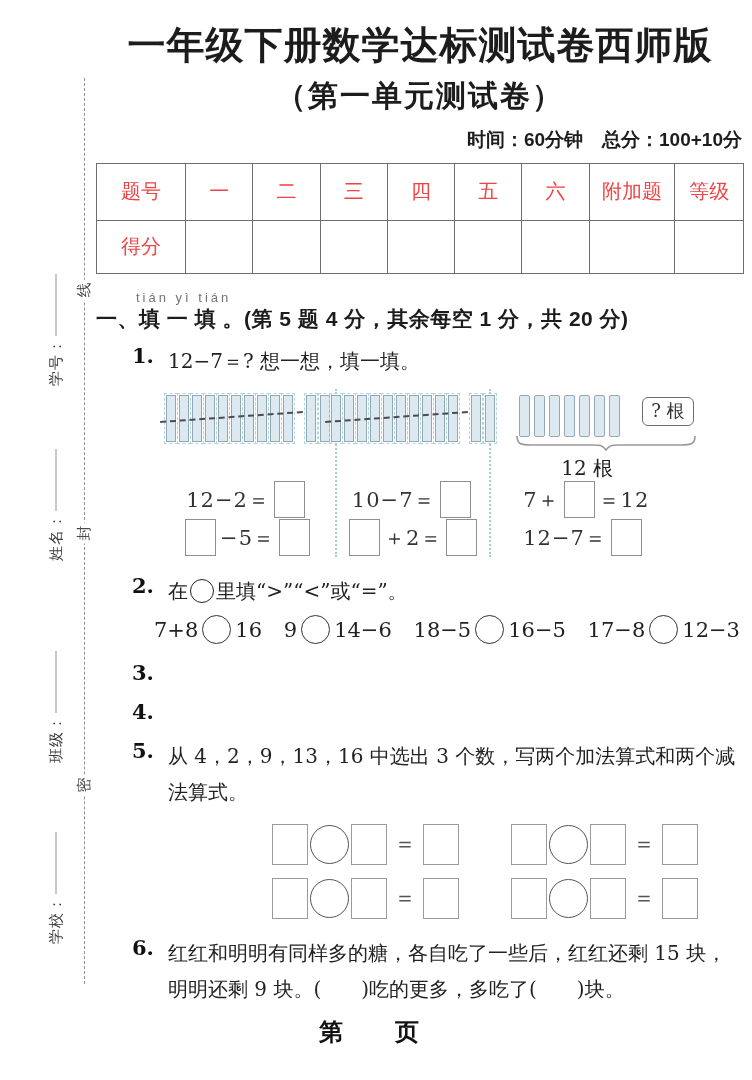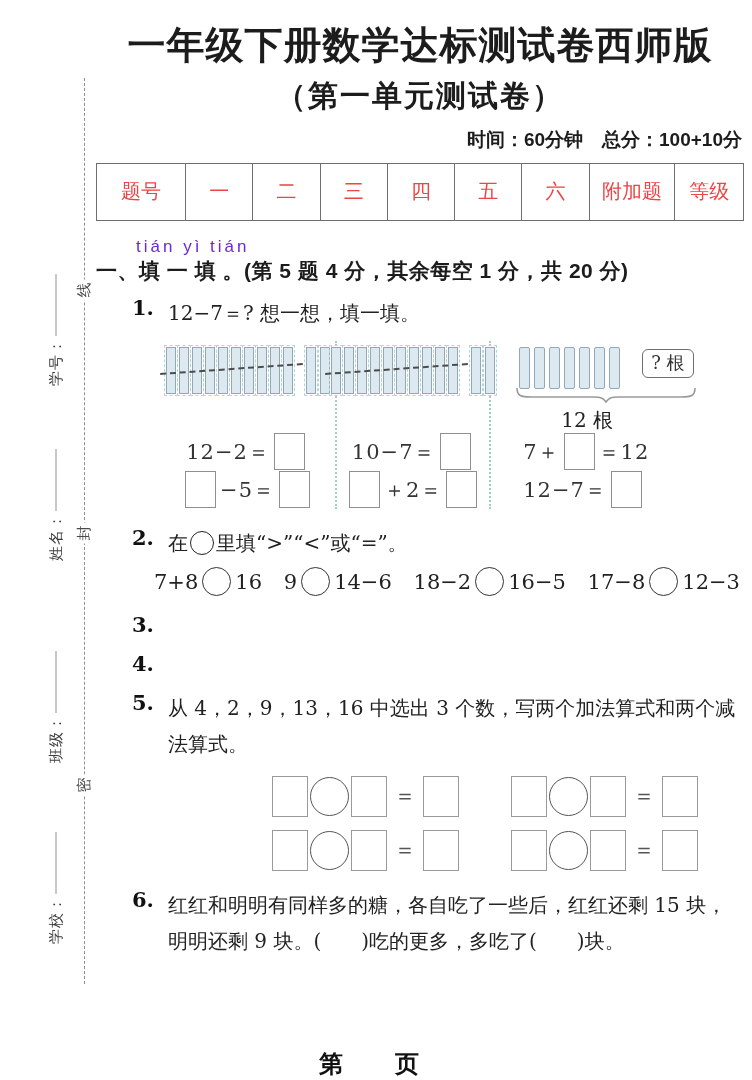--- a/index.html
+++ b/index.html
@@ -29,21 +29,21 @@
   table.score{border-collapse:collapse;width:100%;margin-top:10px;}
   table.score td{border:1.5px solid #6e6e6e;text-align:center;font-size:20px;
                  font-weight:500;color:#ef4444;}
   table.score tr.r1 td{height:54px;}
   table.score tr.r2 td{height:50px;}
   td.c-label{width:13%;}
   td.c-num{width:9.8%;}
   td.c-extra{width:12.5%;}
   td.c-grade{width:10%;}
 
-  .pinyin{margin:16px 0 0 40px;font-size:17px;color:#6d28d9;letter-spacing:3px;
+  .pinyin{margin:16px 0 0 40px;font-size:13px;color:#737373;letter-spacing:3px;
           font-family:"Liberation Sans",sans-serif;}
   .sec-heading{margin:0;font-size:21px;font-weight:800;letter-spacing:.5px;}
 
   .q{display:flex;margin-top:14px;font-family:"DejaVu Serif",serif;}
   .q .qnum{flex:0 0 36px;padding-left:36px;font-weight:700;font-size:21px;color:#111;}
   .q .qtext{flex:1;font-size:20px;line-height:1.8;color:#222;}
 
   
   .fig{display:flex;margin:10px 0 0 64px;width:580px;}
   .panel{display:flex;flex-direction:column;}
@@ -83,21 +83,21 @@
   
   .q5-grid{display:grid;grid-template-columns:auto auto;column-gap:52px;row-gap:13px;
            margin:14px 0 0 176px;width:max-content;}
   .q5-eq{display:flex;align-items:center;font-family:"DejaVu Serif",serif;
          font-size:22px;color:#444;}
   .q5-eq .sq{width:34px;height:39px;border:1.2px solid #9a9a9a;background:#fff;}
   .q5-eq .op{width:37px;height:37px;border:1.6px solid #555;border-radius:50%;
         margin:0 2px;background:#fff;}
   .q5-eq .eqsign{margin:0 7px;font-size:22px;color:#555;}
 
-  .footer{position:absolute;bottom:0;width:100%;text-align:center;font-size:24px;
+  .footer{position:absolute;bottom:32px;width:100%;text-align:center;font-size:24px;
           font-weight:800;letter-spacing:14px;color:#111;}
 </style>
 </head>
 <body>
 
 <div class="page">
 
   <div class="seal-line"></div>
 
   <div class="seal-label" style="top:330px;">
@@ -129,20 +129,31 @@
         <td class="c-label">题号</td>
         <td class="c-num">一</td>
         <td class="c-num">二</td>
         <td class="c-num">三</td>
         <td class="c-num">四</td>
         <td class="c-num">五</td>
         <td class="c-num">六</td>
         <td class="c-extra">附加题</td>
         <td class="c-grade">等级</td>
       </tr>
+      <tr class="r2">
+        <td>得分</td>
+        <td></td>
+        <td></td>
+        <td></td>
+        <td></td>
+        <td></td>
+        <td></td>
+        <td></td>
+        <td></td>
+      </tr>
     </tbody>
       </table>
 
     <div class="pinyin">tián yì tián</div>
     <div class="sec-heading">一、填 一 填 。(第 5 题 4 分，其余每空 1 分，共 20 分)</div>
 
     <div class="q" style="margin-top:10px;">
       <div class="qnum">1.</div>
       <div class="qtext">12−7＝? 想一想，填一填。</div>
     </div>
@@ -250,21 +261,21 @@
 
     <div class="q" style="margin-top:16px;">
       <div class="qnum">2.</div>
       <div class="qtext">
         <span>在</span><span class="small-circle"></span><span>里填“&gt;”“&lt;”或“=”。</span>
       </div>
     </div>
     <div class="q2-row">
       <span><span>7+8</span><span class="cmp-circle"></span><span>16</span></span>
       <span><span>9</span><span class="cmp-circle"></span><span>14−6</span></span>
-      <span><span>18−2</span><span class="cmp-circle"></span><span>16−5</span></span>
+      <span><span>18−5</span><span class="cmp-circle"></span><span>16−5</span></span>
       <span><span>17−8</span><span class="cmp-circle"></span><span>12−3</span></span>
     </div>
 
     <div class="q" style="margin-top:16px;">
       <div class="qnum">3.</div>
     </div>
 
     <div class="q">
       <div class="qnum">4.</div>
     </div>

